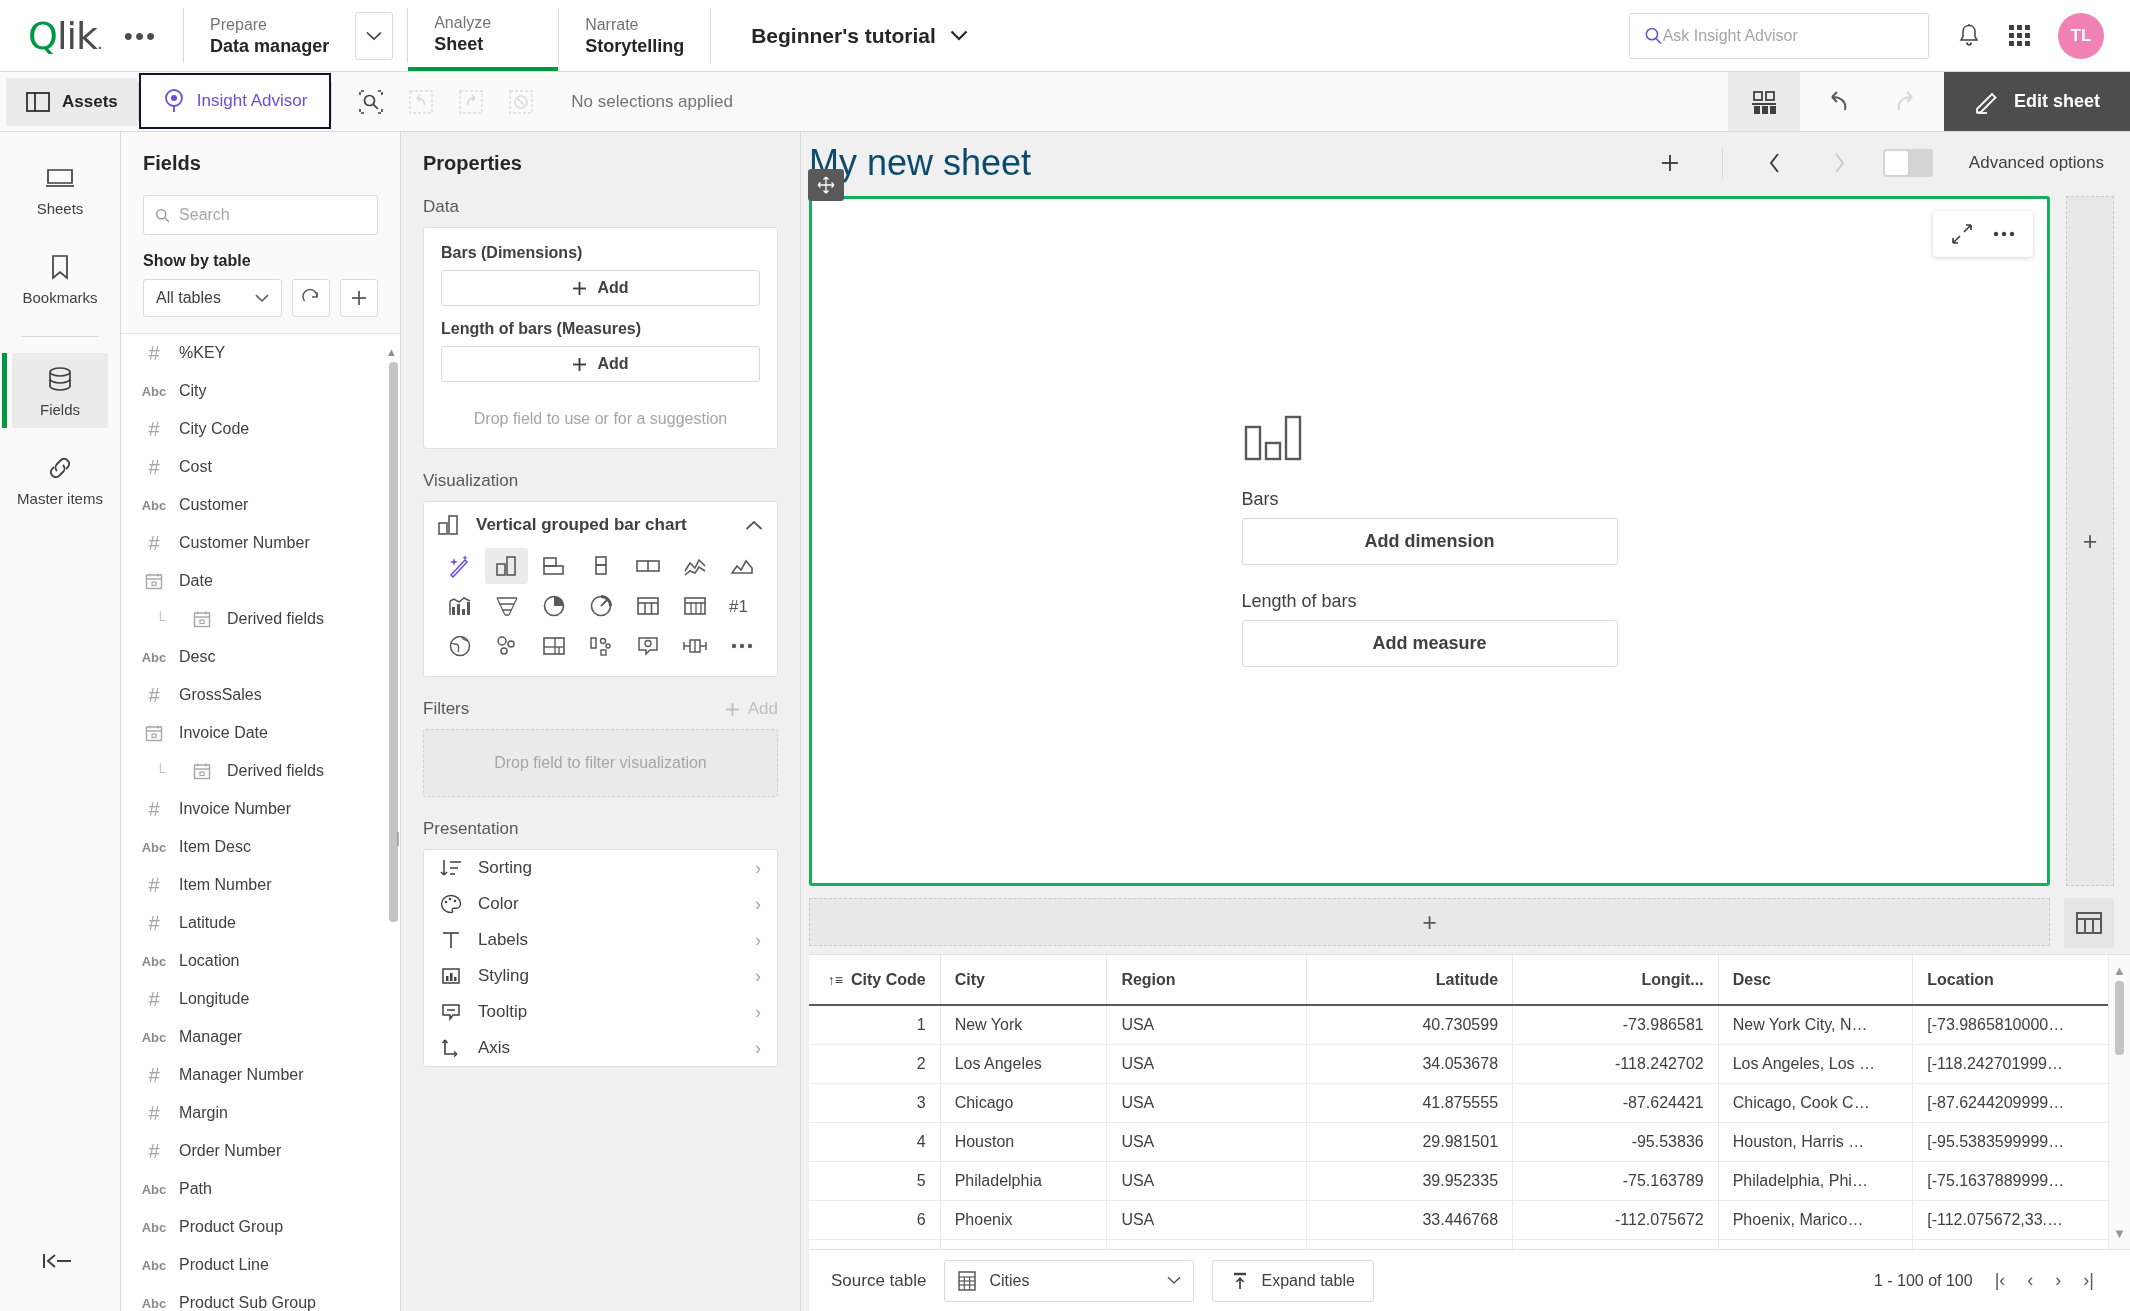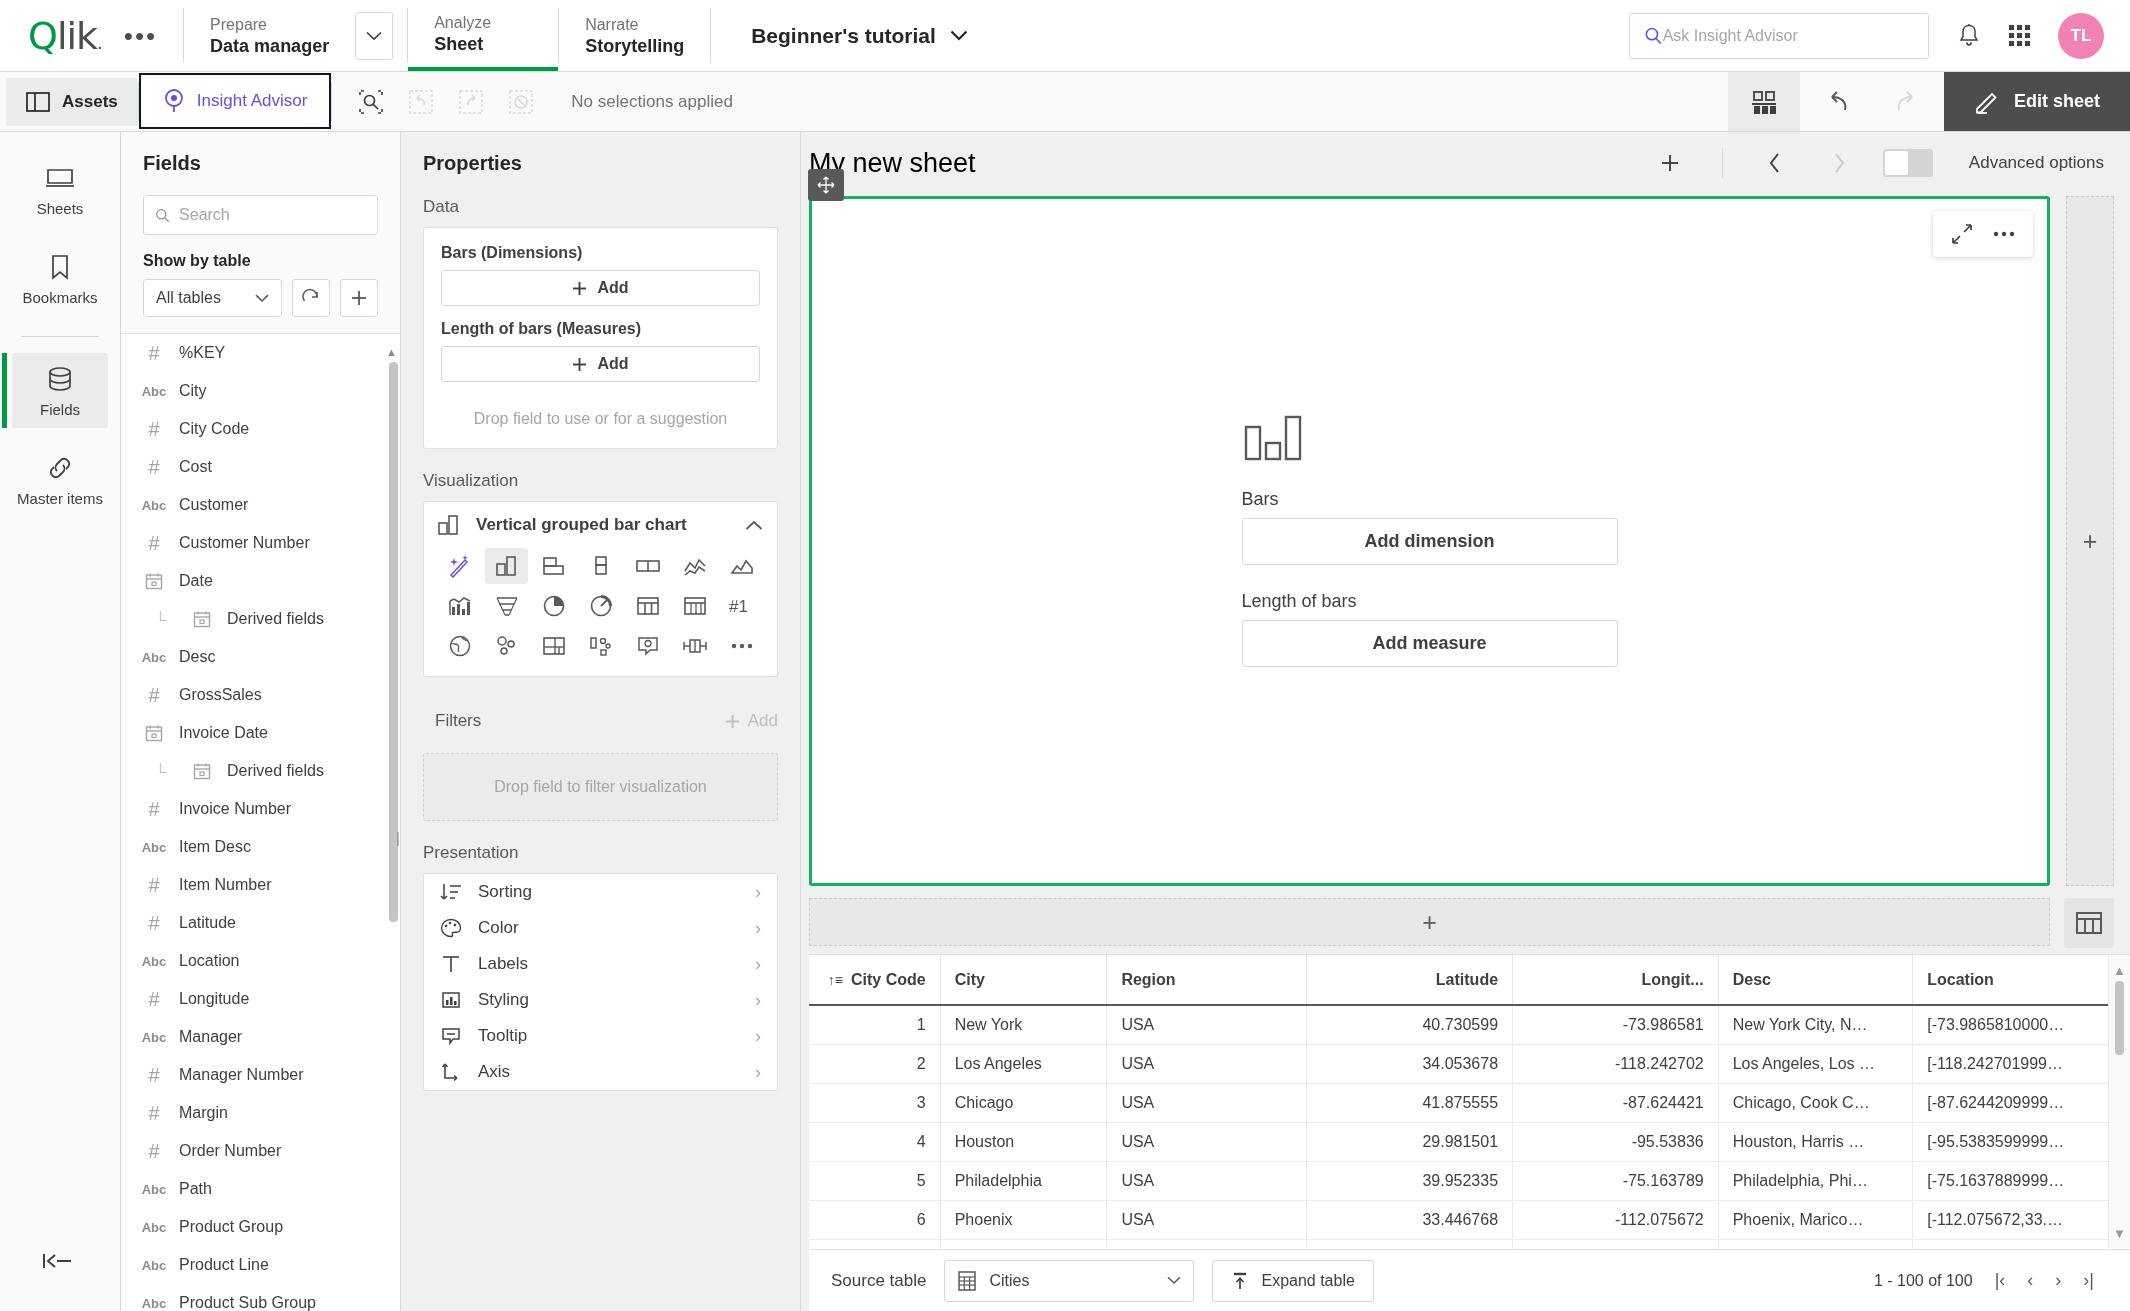--- a/index.html
+++ b/index.html
@@ -192,21 +192,21 @@
   .pres-list { background: #fff; border: 1px solid #e0e0e0; border-radius: 3px; }
   .pres-row {
     display: flex; align-items: center; gap: 16px; height: 36px; padding: 0 16px; cursor: pointer;
   }
   .pres-row .plabel { flex: 1; font-size: 17px; color: #404040; }
   .pres-row .pchev { color: #a6a6a6; font-size: 18px; }
 
   
   .sheet-area { position: absolute; top: 132px; left: 801px; right: 0; bottom: 0; background: #f0f0f0; }
   .sheet-head { display: flex; align-items: center; height: 62px; padding: 0 26px 0 8px; }
-  .sheet-title { font-size: 27px; color: #000000; text-align: right; }
+  .sheet-title { font-size: 36px; color: #0c4a6e; text-align: right; }
   .sheet-head-right { margin-left: auto; display: flex; align-items: center; gap: 24px; }
   .sh-icon { width: 40px; height: 40px; display: flex; align-items:center; justify-content: center;
     cursor: pointer; color: #595959; font-size: 22px; }
   .sh-icon.dim { color: #cccccc; cursor: default; }
   .sh-vsep { width: 1px; height: 30px; background: #d9d9d9; margin: 0 8px; }
   .toggle {
     width: 50px; height: 28px; border-radius: 3px; background: #d4d4d4;
     display: flex; align-items: center; padding: 2px; cursor: pointer;
   }
   .toggle .knob { width: 23px; height: 24px; background: #fff; border-radius: 2px; }
@@ -848,21 +848,21 @@
           <svg width="26" height="10" viewBox="0 0 26 10">
             <circle cx="5" cy="5" r="2.2" fill="#595959"></circle>
             <circle cx="13" cy="5" r="2.2" fill="#595959"></circle>
             <circle cx="21" cy="5" r="2.2" fill="#595959"></circle>
           </svg>
         </div>
     </div>
   </div>
 
   <div class="filters-row">
-    <div class="sec-label" style="margin:12px">Filters</div>
+    <div class="sec-label" style="margin:0">Filters</div>
     <div class="filters-add">
       <svg width="15" height="15" viewBox="0 0 15 15">
         <line x1="7.5" y1="1" x2="7.5" y2="14" stroke="#bfbfbf" stroke-width="1.9"></line>
         <line x1="1" y1="7.5" x2="14" y2="7.5" stroke="#bfbfbf" stroke-width="1.9"></line>
       </svg>
       <span>Add</span>
     </div>
   </div>
   <div class="filter-drop">Drop field to filter visualization</div>
 

